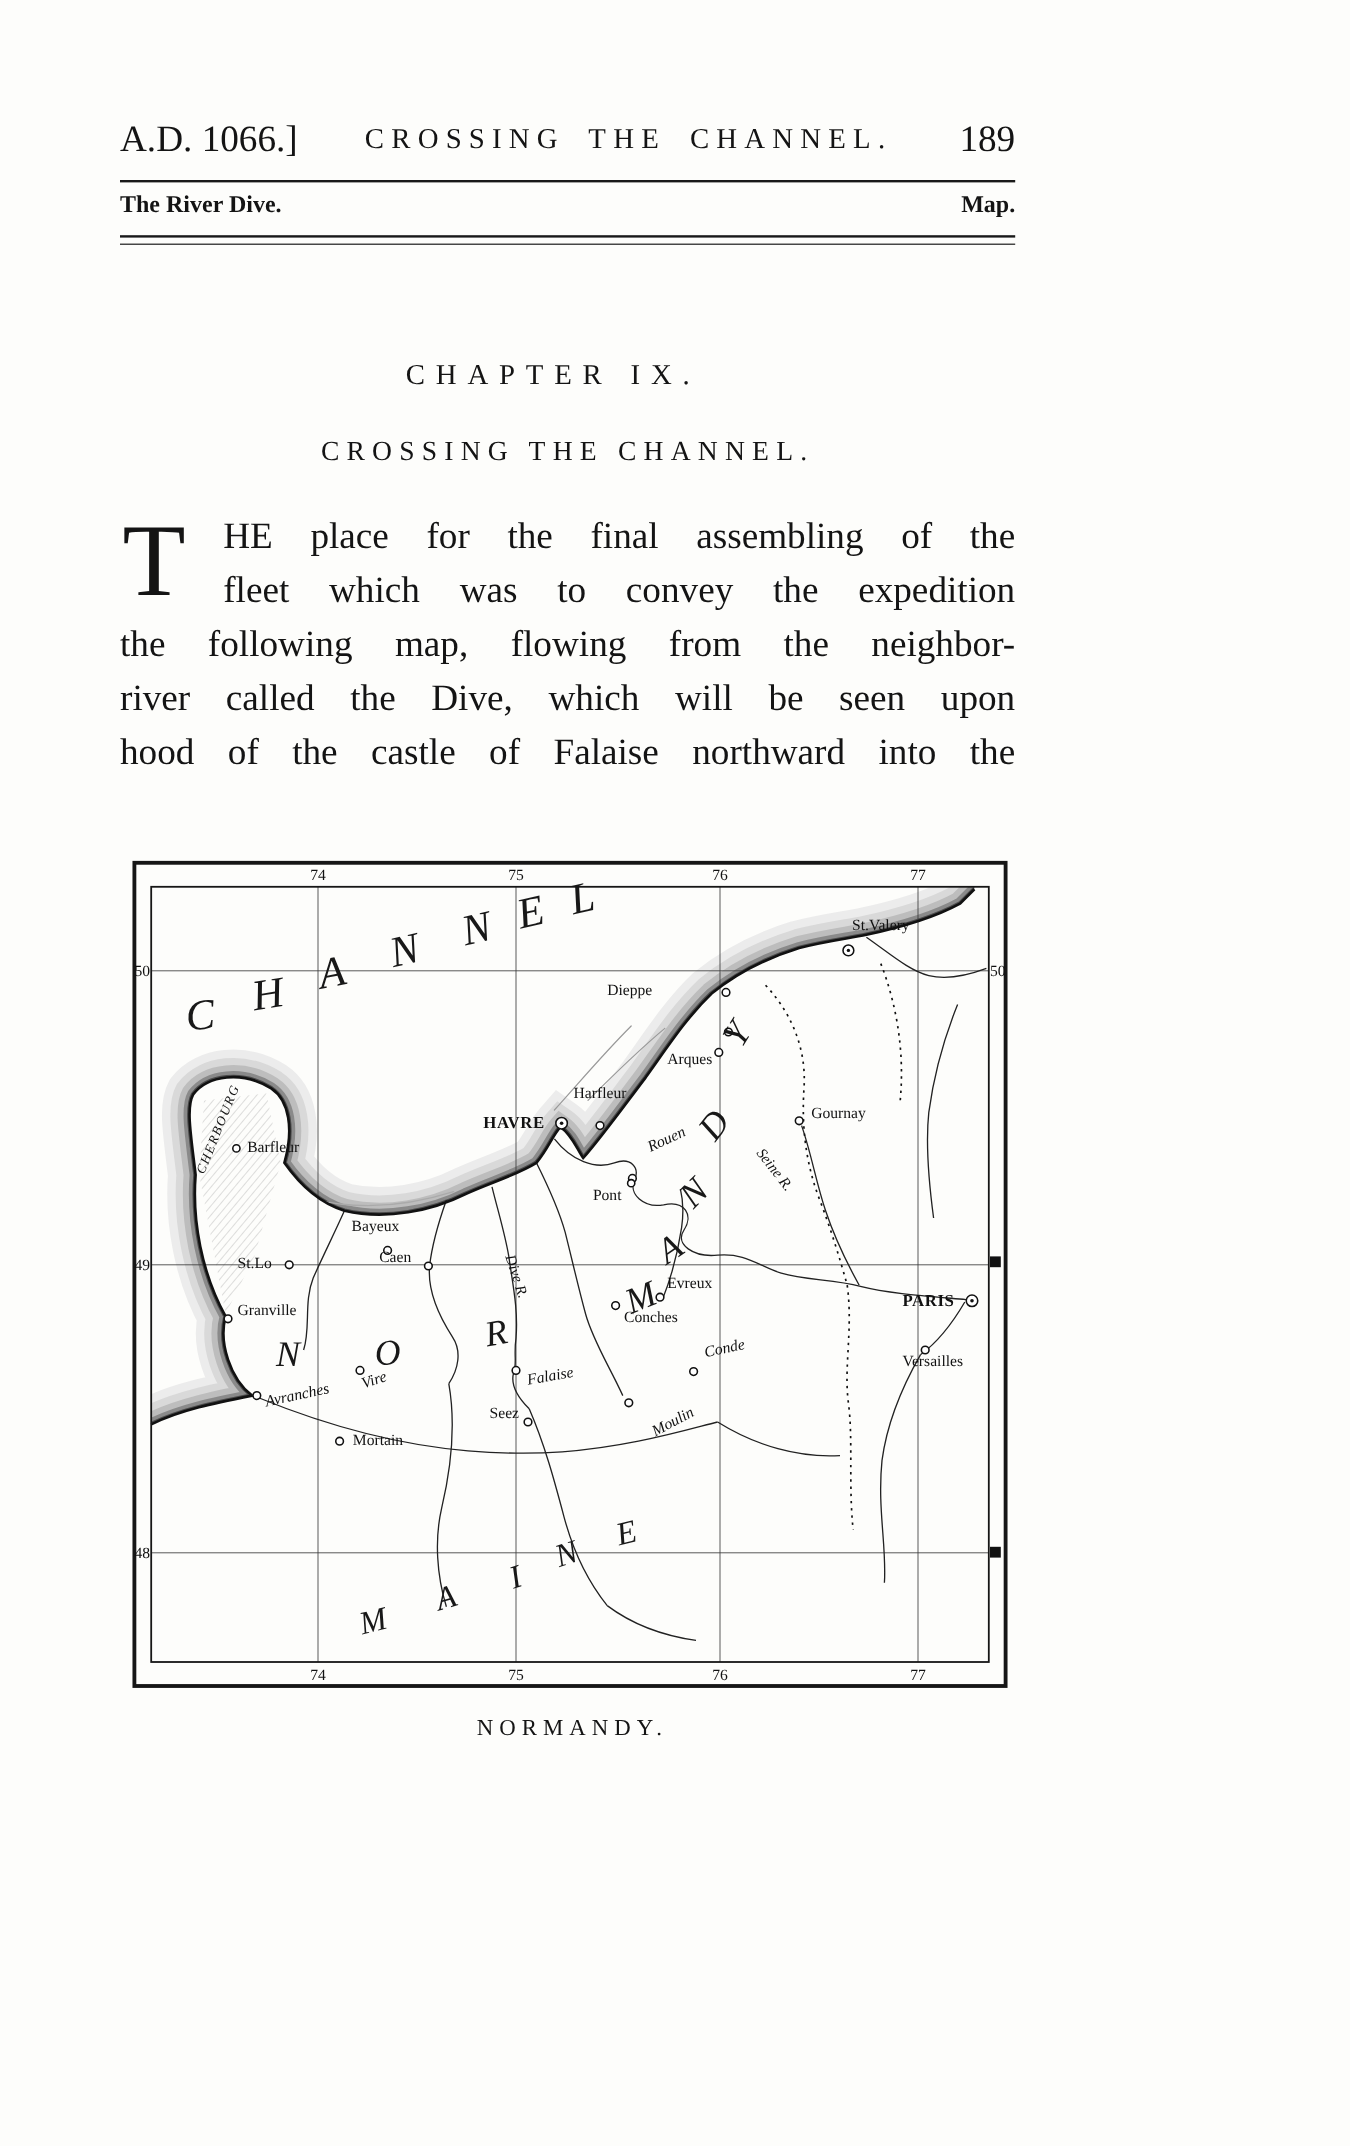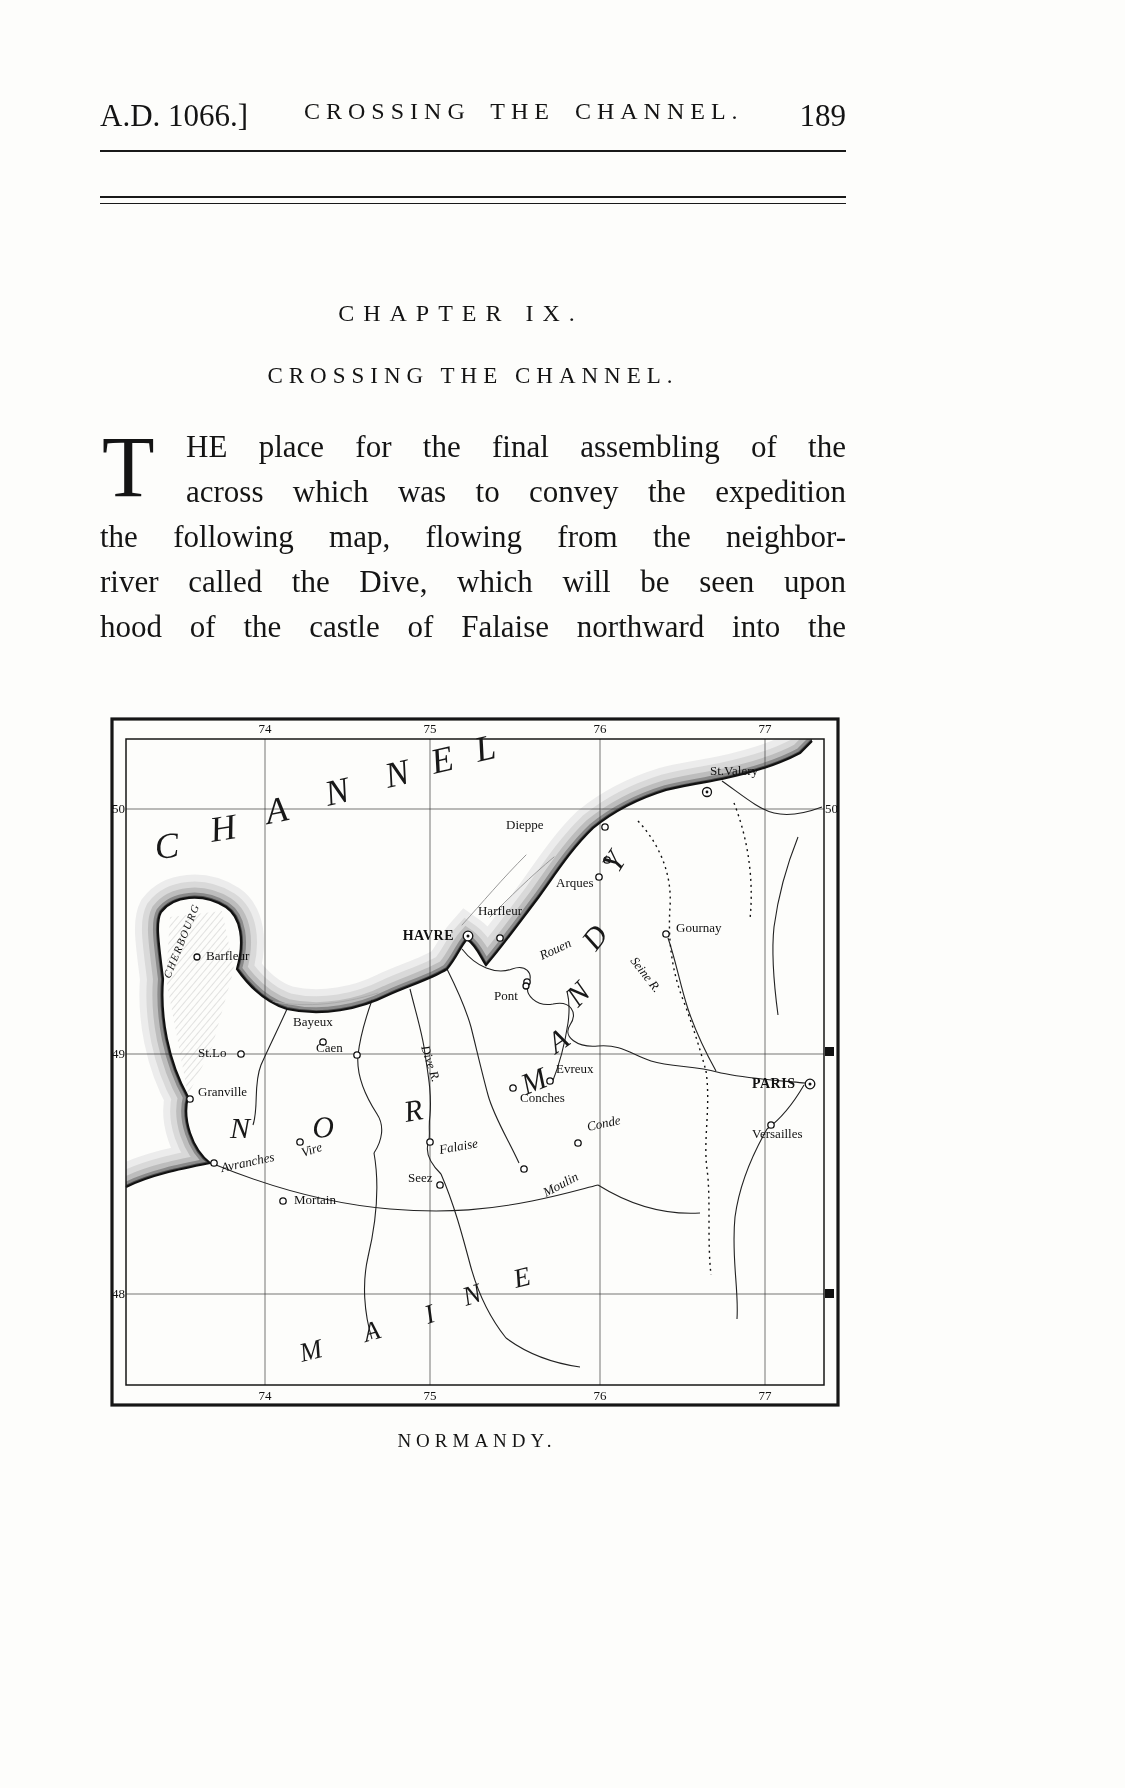--- a/index.html
+++ b/index.html
@@ -1,18 +1,18 @@
 <!DOCTYPE html>
 <html><head>
 <meta charset="utf-8">
 <style>
   html,body{margin:0;padding:0;background:#e9e9e9;}
   .page{position:relative;width:1125px;height:1788px;margin:0 auto;background:#fdfdfb;
         font-family:"Liberation Serif","DejaVu Serif",serif;color:#141414;overflow:hidden;}
-  .row{position:absolute;left:100px;width:746px;display:flex;justify-content:space-between;align-items:flex-start;}
+  .row{position:absolute;left:100px;width:746px;display:flex;justify-content:space-between;align-items:center;}
   .hdr{top:98px;}
   .hdr-date,.hdr-num{font-size:31px;}
   .hdr-title{font-size:24px;letter-spacing:6px;word-spacing:8px;}
   .rule1{position:absolute;top:150px;left:100px;width:746px;border-top:2.5px solid #191919;}
   .sub{top:160px;font-weight:bold;font-size:20px;}
   .rule2{position:absolute;top:196px;left:100px;width:746px;height:5px;
          border-top:2.5px solid #191919;border-bottom:1.5px solid #191919;}
   .chap{position:absolute;top:300px;left:88px;width:746px;text-align:center;font-size:24px;letter-spacing:9px;}
   .chapsub{position:absolute;top:363px;left:100px;width:746px;text-align:center;font-size:23px;letter-spacing:6px;}
   .para{position:absolute;top:424px;left:100px;width:746px;font-size:31px;}
@@ -41,29 +41,33 @@
 
 <div class="page">
 
   <div class="row hdr">
     <span class="hdr-date">A.D. 1066.]</span>
     <span class="hdr-title">CROSSING THE CHANNEL.</span>
     <span class="hdr-num">189</span>
   </div>
   <div class="rule1"></div>
 
+  <div class="row sub">
+    <span>The River Dive.</span>
+    <span>Map.</span>
+  </div>
   <div class="rule2"></div>
 
   <div class="chap">CHAPTER IX.</div>
   <div class="chapsub">CROSSING THE CHANNEL.</div>
 
   <div class="para">
     <span class="dropcap">T</span>
     <div class="pline indent">HE place for the final assembling of the</div>
-    <div class="pline indent">across which was to convey the expedition</div>
+    <div class="pline indent">fleet which was to convey the expedition</div>
     <div class="pline">the following map, flowing from the neighbor-</div>
     <div class="pline">river called the Dive, which will be seen upon</div>
     <div class="pline">hood of the castle of Falaise northward into the</div>
   </div>
 
   <div class="map">
     <svg width="730" height="692" viewBox="0 0 730 690">
       <defs>
         <clipPath id="seaClip">
           <path d="M 16 470 C 40 458 70 452 100 446 C 82 432 72 402 78 380 C 58 344 50 300 53 262 C 49 228 45 206 51 195 C 63 179 92 175 116 190 C 131 200 135 224 127 252 C 141 272 158 286 177 292 C 212 300 250 292 278 278 C 300 268 321 262 337 252 C 347 240 350 230 357 222 C 367 229 371 241 376 248 C 391 231 409 206 428 181 C 446 156 462 131 483 111 C 505 93 530 81 556 73 C 580 67 598 65 612 62 C 640 56 668 48 690 36 L 702 24 L 702 22 L 16 22 Z"></path>

